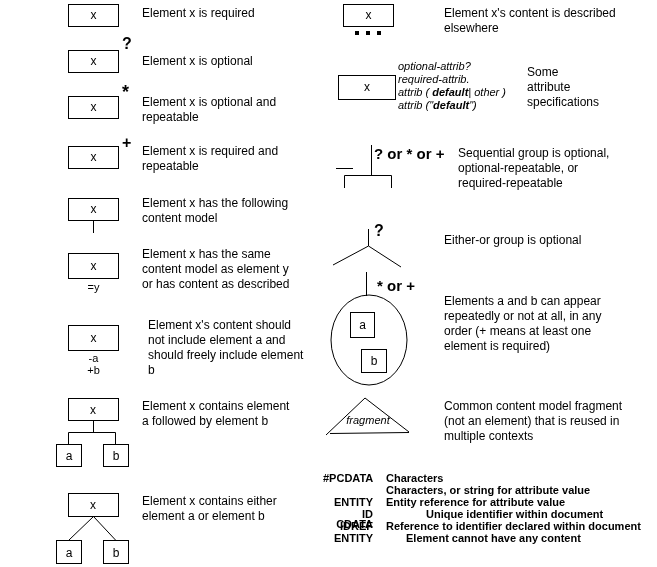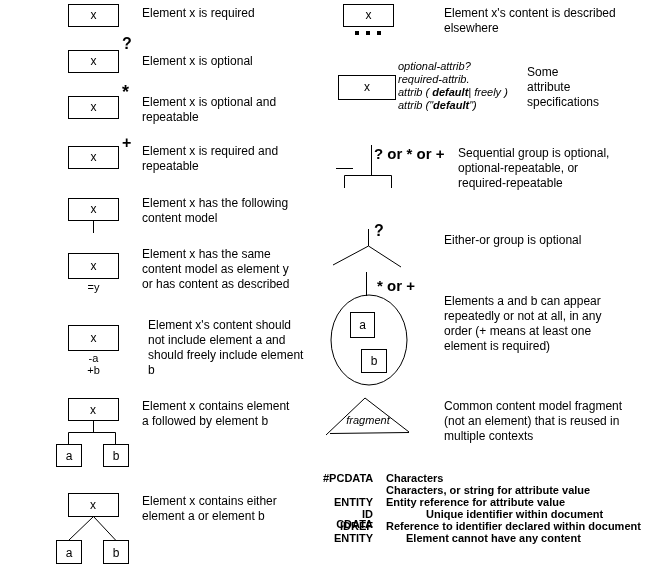--- a/index.html
+++ b/index.html
@@ -134,21 +134,21 @@
 </div>
 <div class="desc" style="left:444px;top:6px;width:210px;">Element x's content is described
 elsewhere</div>
 
 <div class="box" style="left:338px;top:75px;width:58px;height:25px;line-height:23px;">
   <span>x</span>
 </div>
 <div class="attrib" style="left:398px;top:60px;font-style:italic;">
   <div><span>optional-attrib?</span><b></b><span></span></div>
   <div><span>required-attrib.</span><b></b><span></span></div>
-  <div><span>attrib ( </span><b>default</b><span>| freely )</span></div>
+  <div><span>attrib ( </span><b>default</b><span>| other )</span></div>
   <div><span>attrib ("</span><b>default</b><span>")</span></div>
 </div>
 <div class="desc" style="left:527px;top:65px;width:110px;">Some
 attribute
 specifications</div>
 
 <svg style="left:335px;top:143px;" width="60" height="48">
   <line x1="1" y1="25.5" x2="18" y2="25.5"></line>
   <line x1="36.5" y1="2" x2="36.5" y2="33"></line>
   <line x1="9.5" y1="32.5" x2="56.5" y2="32.5"></line>

